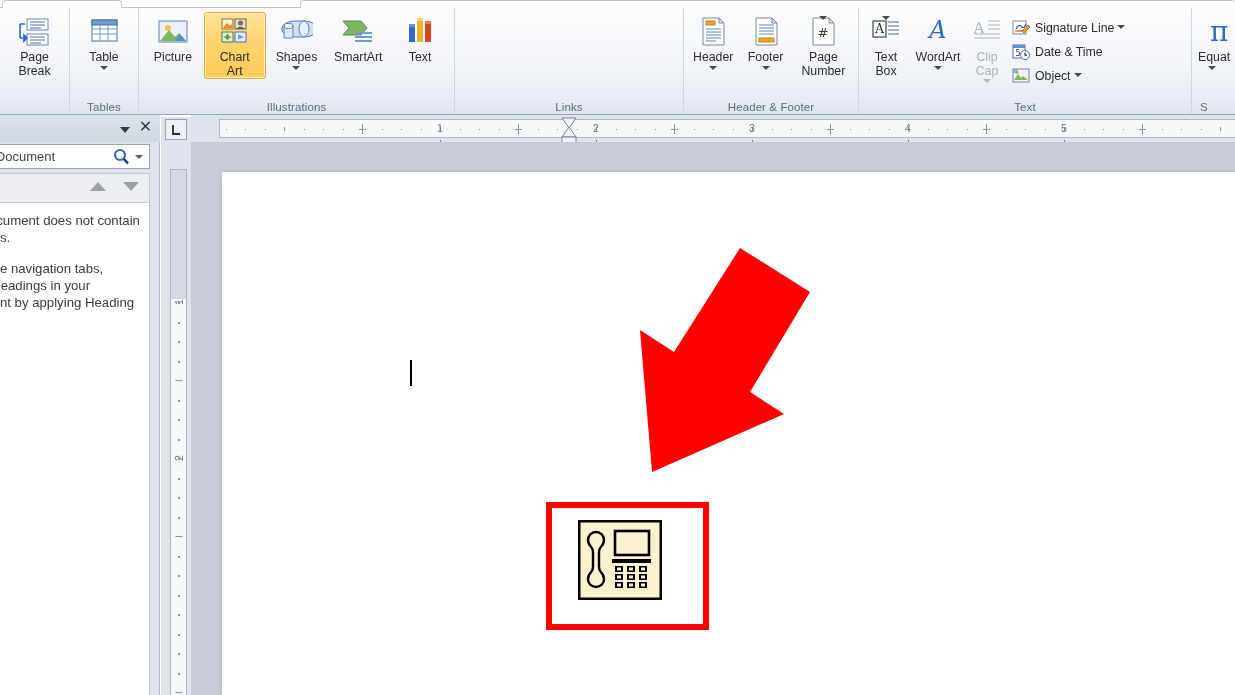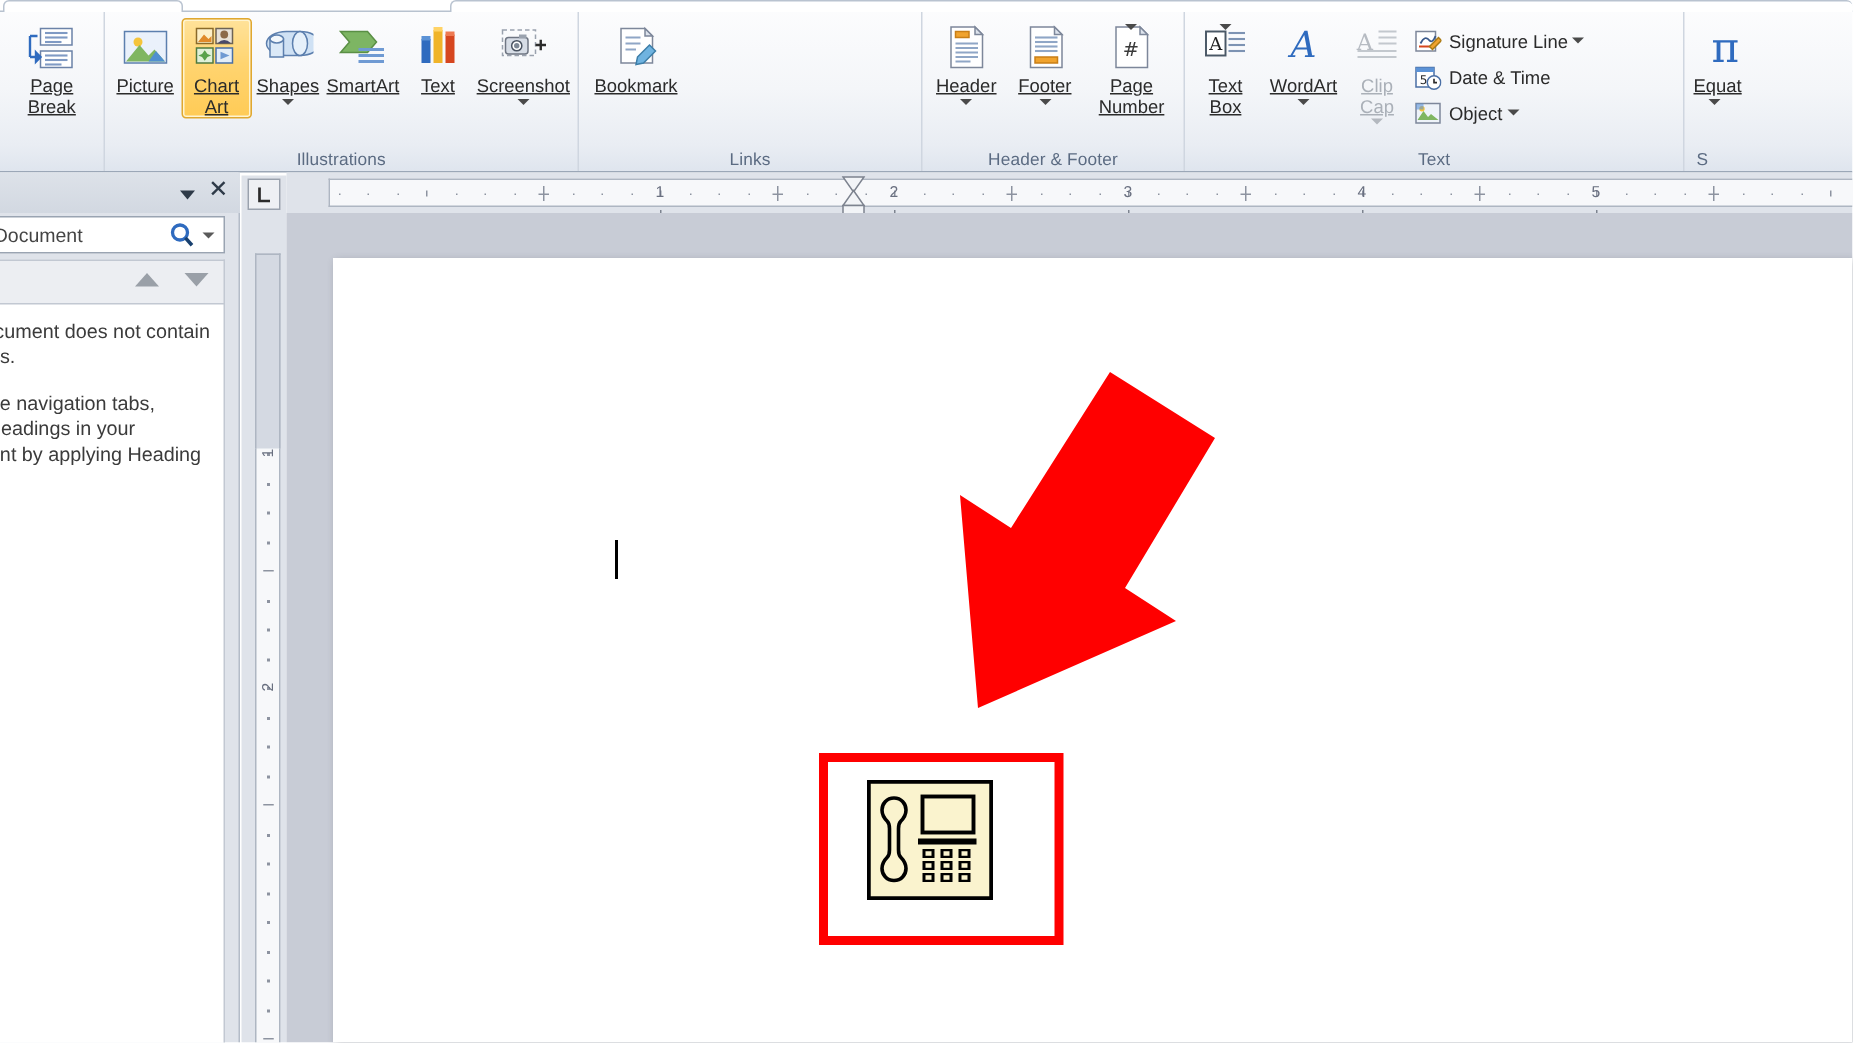--- a/index.html
+++ b/index.html
@@ -52,21 +52,21 @@
   }
 
   .btn {
     display: flex; flex-direction: column; align-items: center;
     width: 62px; padding: 3px 1px 0 1px;
     border: 1px solid transparent; border-radius: 3px;
     cursor: default;
   }
   .btn .lbl {
     font-size: 12.3px; color: #2b2b2b; text-align: center; line-height: 13.5px;
-    margin-top: 3px; white-space: pre-line; text-decoration: underline;
+    margin-top: 3px; white-space: pre-line;
   }
   .btn .lbl.disabled { color: #aab0b8; }
   .btn.active {
     background: linear-gradient(to bottom, #ffe29a 0%, #ffd470 45%, #ffcb56 100%);
     border: 1px solid #e0a830;
     box-shadow: inset 0 0 0 1px #fff4d0;
   }
   .ico { width: 34px; height: 32px; position: relative; }
   .ico svg { display: block; }
   .caret {
@@ -245,20 +245,39 @@
                 <path d="M2 8 L7 8 M2 8 L2 22 M2 22 L6 22 M6 19 L9 22 L6 25 Z" fill="#2f6bbf" stroke="#2f6bbf" stroke-width="1.6"></path>
               </svg>
             </span>
             <span class="lbl">Page
 Break</span>
           </div>
         </div>
         <div class="rgroup-label"></div>
       </div>
 
+      <div class="rgroup" style="width:69px;">
+        <div class="rgroup-body" style="justify-content:center;">
+          <div class="btn">
+            <span class="ico">
+              <svg width="34" height="32" viewBox="0 0 34 32">
+                <rect x="5" y="4" width="25" height="21" fill="#fff" stroke="#4a6fa5"></rect>
+                <rect x="5" y="4" width="25" height="5" fill="#6f9ad3" stroke="#4a6fa5"></rect>
+                <line x1="5" y1="13" x2="30" y2="13" stroke="#6f9ad3"></line>
+                <line x1="5" y1="18" x2="30" y2="18" stroke="#6f9ad3"></line>
+                <line x1="13" y1="9" x2="13" y2="25" stroke="#6f9ad3"></line>
+                <line x1="21" y1="9" x2="21" y2="25" stroke="#6f9ad3"></line>
+              </svg>
+            </span>
+            <span class="lbl">Table</span>
+            <span class="caret"></span>
+          </div>
+        </div>
+        <div class="rgroup-label">Tables</div>
+      </div>
 
       <div class="rgroup" style="width:316px;">
         <div class="rgroup-body">
 
           <div class="btn">
             <span class="ico">
               <svg width="34" height="32" viewBox="0 0 34 32">
                 <rect x="3" y="5" width="28" height="21" fill="#eaf1fb" stroke="#5c7fae"></rect>
                 <circle cx="12" cy="12" r="3" fill="#f5c43b"></circle>
                 <path d="M4 25 L13 14 L19 21 L23 17 L30 25 Z" fill="#7fb661"></path>
@@ -318,56 +337,29 @@
                 <rect x="14" y="4" width="6" height="22" fill="#f0b429"></rect>
                 <rect x="22" y="7" width="6" height="19" fill="#d6461f"></rect>
                 <rect x="6" y="8" width="6" height="3" fill="#5b92d6"></rect>
                 <rect x="14" y="2" width="6" height="3" fill="#ffd366"></rect>
                 <rect x="22" y="5" width="6" height="3" fill="#ee7a52"></rect>
               </svg>
             </span>
             <span class="lbl">Text</span>
           </div>
 
-          <div class="btn" style="width:70px;">
-            <span class="ico">
-              <svg width="34" height="32" viewBox="0 0 34 32">
-                <rect x="3" y="4" width="22" height="17" fill="none" stroke="#9aa2ae" stroke-dasharray="3,2"></rect>
-                <rect x="5" y="9" width="15" height="11" rx="2" fill="#d7dde6" stroke="#6f7683"></rect>
-                <circle cx="12.5" cy="14.5" r="3.4" fill="#fff" stroke="#4a5361"></circle>
-                <circle cx="12.5" cy="14.5" r="1.8" fill="#7d8794"></circle>
-                <rect x="14" y="7" width="5" height="2.5" fill="#9aa2ae"></rect>
-                <path d="M25 14 h7 M28.5 10.5 v7" stroke="#2b2b2b" stroke-width="1.6"></path>
-              </svg>
-            </span>
-            <span class="lbl">Screenshot</span>
-            <span class="caret"></span>
-          </div>
 
         </div>
         <div class="rgroup-label">Illustrations</div>
       </div>
 
       <div class="rgroup" style="width:229px;">
         <div class="rgroup-body">
 
 
-          <div class="btn" style="width:70px;">
-            <span class="ico">
-              <svg width="34" height="32" viewBox="0 0 34 32">
-                <path d="M7 3 h16 l5 5 v18 h-21 z" fill="#fff" stroke="#7d879a"></path>
-                <path d="M23 3 v5 h5 z" fill="#dde3ec" stroke="#7d879a"></path>
-                <line x1="10" y1="9" x2="20" y2="9" stroke="#8fa6c6" stroke-width="1.3"></line>
-                <line x1="10" y1="13" x2="20" y2="13" stroke="#8fa6c6" stroke-width="1.3"></line>
-                <line x1="10" y1="17" x2="17" y2="17" stroke="#8fa6c6" stroke-width="1.3"></line>
-                <path d="M18 22 l8 -8 l4 4 l-8 8 l-5 1 z" fill="#6fb3e0" stroke="#3d7ea8"></path>
-              </svg>
-            </span>
-            <span class="lbl">Bookmark</span>
-          </div>
 
 
         </div>
         <div class="rgroup-label">Links</div>
       </div>
 
       <div class="rgroup" style="width:175px;">
         <div class="rgroup-body">
 
           <div class="btn" style="width:53px;">

